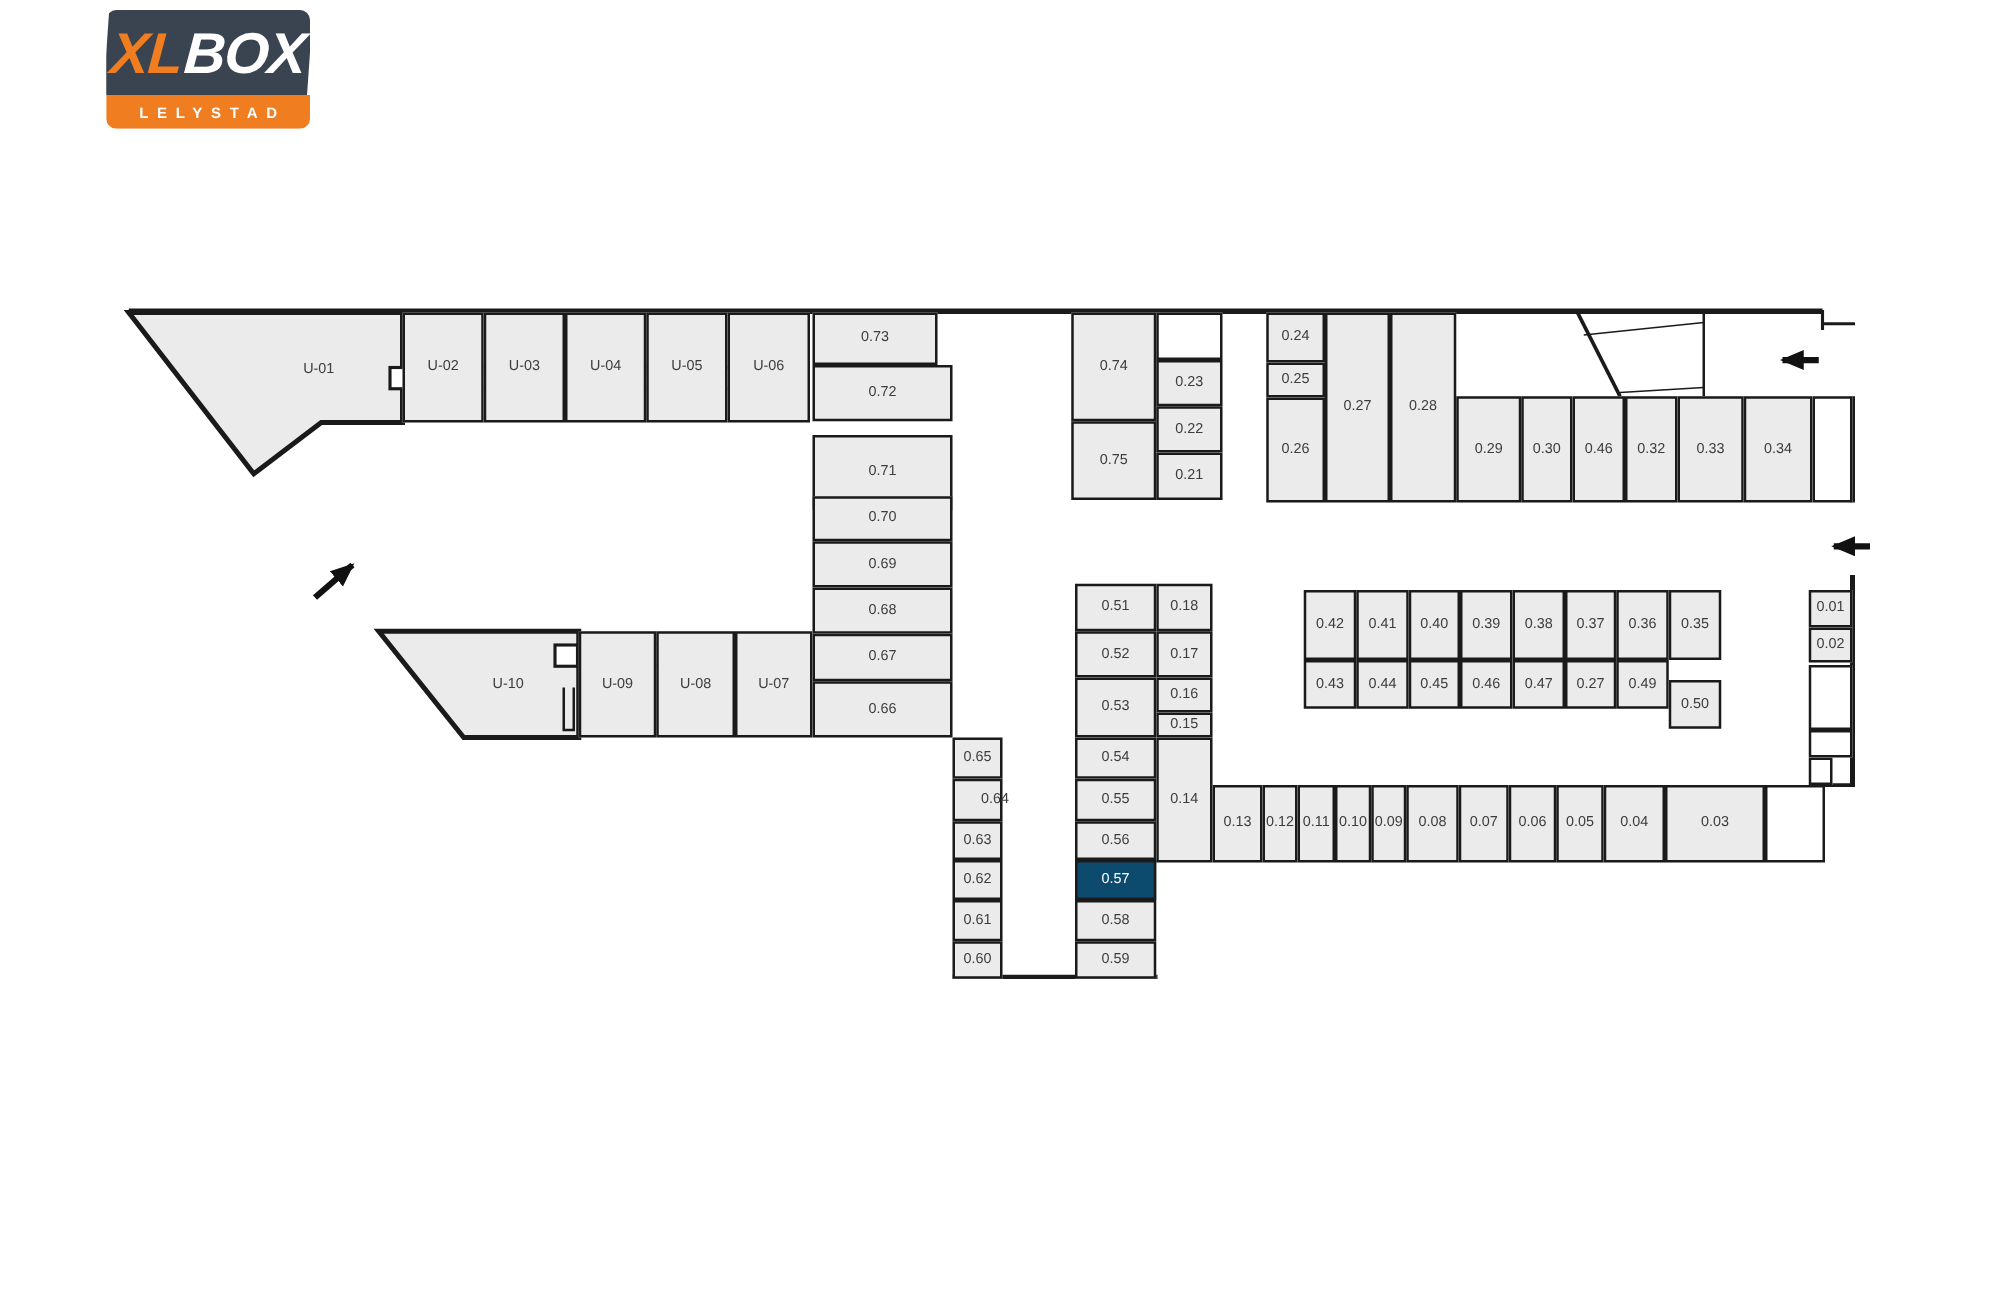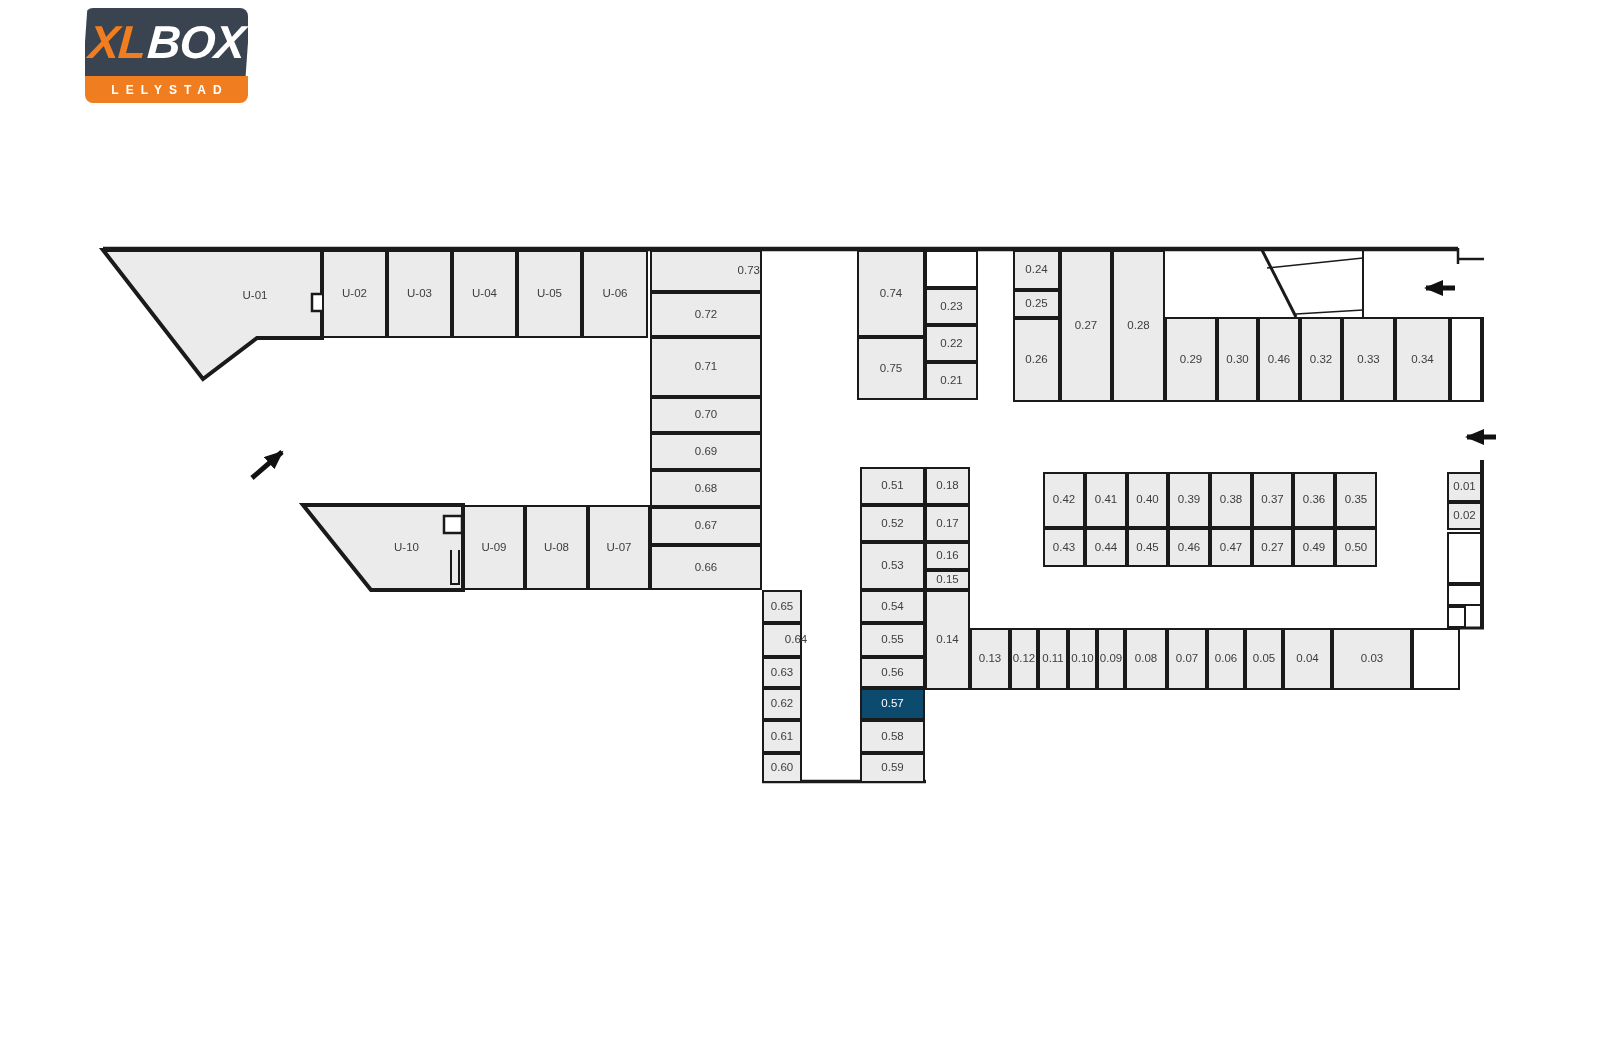--- a/index.html
+++ b/index.html
@@ -128,27 +128,27 @@
       </div>
       <div class="unit" style="left: 452px; top: 250px; width: 65px; height: 88px;">
         <span>U-04</span>
       </div>
       <div class="unit" style="left: 517px; top: 250px; width: 65px; height: 88px;">
         <span>U-05</span>
       </div>
       <div class="unit" style="left: 582px; top: 250px; width: 66px; height: 88px;">
         <span>U-06</span>
       </div>
-      <div class="unit" style="left: 650px; top: 250px; width: 112px; height: 42px; justify-content: flex-end;">
+      <div class="unit" style="left: 650px; top: 250px; width: 100px; height: 42px;">
         <span>0.73</span>
       </div>
       <div class="unit" style="left: 650px; top: 292px; width: 112px; height: 45px;">
         <span>0.72</span>
       </div>
-      <div class="unit" style="left: 650px; top: 337px; width: 112px; height: 60px; text-align: center;">
+      <div class="unit" style="left: 650px; top: 348px; width: 112px; height: 60px; text-align: center;">
         <span>0.71</span>
       </div>
       <div class="unit" style="left: 650px; top: 397px; width: 112px; height: 36px;">
         <span>0.70</span>
       </div>
       <div class="unit" style="left: 650px; top: 433px; width: 112px; height: 37px;">
         <span>0.69</span>
       </div>
       <div class="unit" style="left: 650px; top: 470px; width: 112px; height: 37px;">
         <span>0.68</span>
@@ -247,21 +247,21 @@
       </div>
       <div class="unit" style="left: 1210px; top: 528px; width: 42px; height: 39px;">
         <span>0.47</span>
       </div>
       <div class="unit" style="left: 1252px; top: 528px; width: 41px; height: 39px;">
         <span>0.27</span>
       </div>
       <div class="unit" style="left: 1293px; top: 528px; width: 42px; height: 39px;">
         <span>0.49</span>
       </div>
-      <div class="unit" style="left: 1335px; top: 528px; width: 42px; height: 39px;">
+      <div class="unit" style="left: 1335px; top: 544px; width: 42px; height: 39px;">
         <span>0.50</span>
       </div>
       <div class="unit" style="left: 1447px; top: 472px; width: 35px; height: 30px;">
         <span>0.01</span>
       </div>
       <div class="unit" style="left: 1447px; top: 502px; width: 35px; height: 28px;">
         <span>0.02</span>
       </div>
       <div class="unit white" style="left: 1447px; top: 532px; width: 35px; height: 52px;"></div>
       <div class="unit white" style="left: 1447px; top: 584px; width: 35px; height: 22px;"></div>

